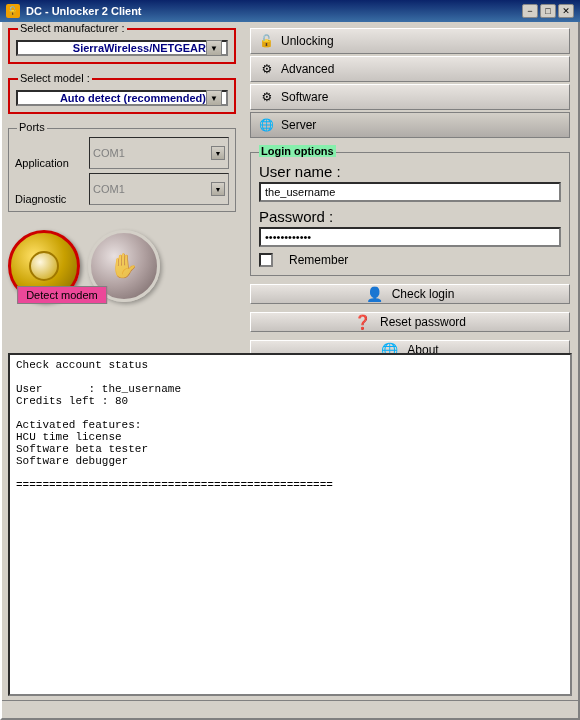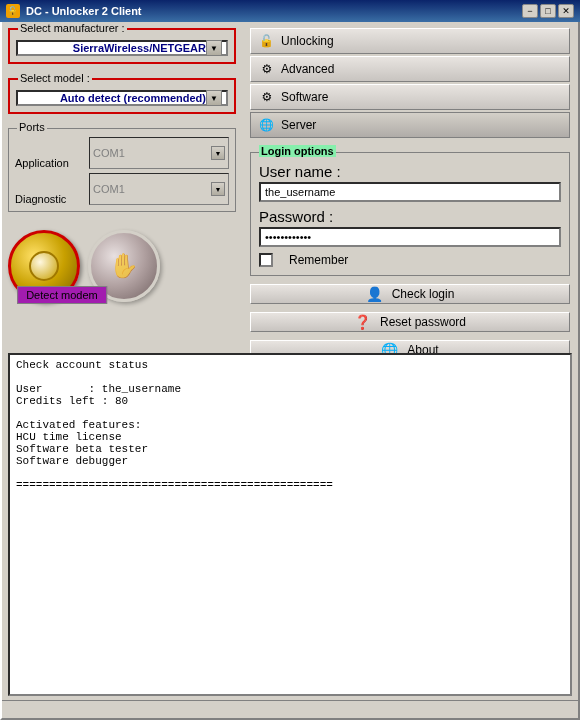--- a/index.html
+++ b/index.html
@@ -210,21 +210,21 @@
       height: 30px;
       border-radius: 50%;
       background: radial-gradient(circle at 35% 35%, #fff8e0, #c8a000);
       border: 2px solid #a07800;
     }
     .modem-btn-tooltip {
       position: absolute;
       bottom: -2px;
       left: 50%;
       transform: translateX(-30%);
-      background: #a21caf;
+      background: #ec4899;
       border: 1px solid #808080;
       padding: 2px 8px;
       font-size: 11px;
       white-space: nowrap;
       pointer-events: none;
     }
 
     
     .reset-modem-btn {
       width: 72px;

